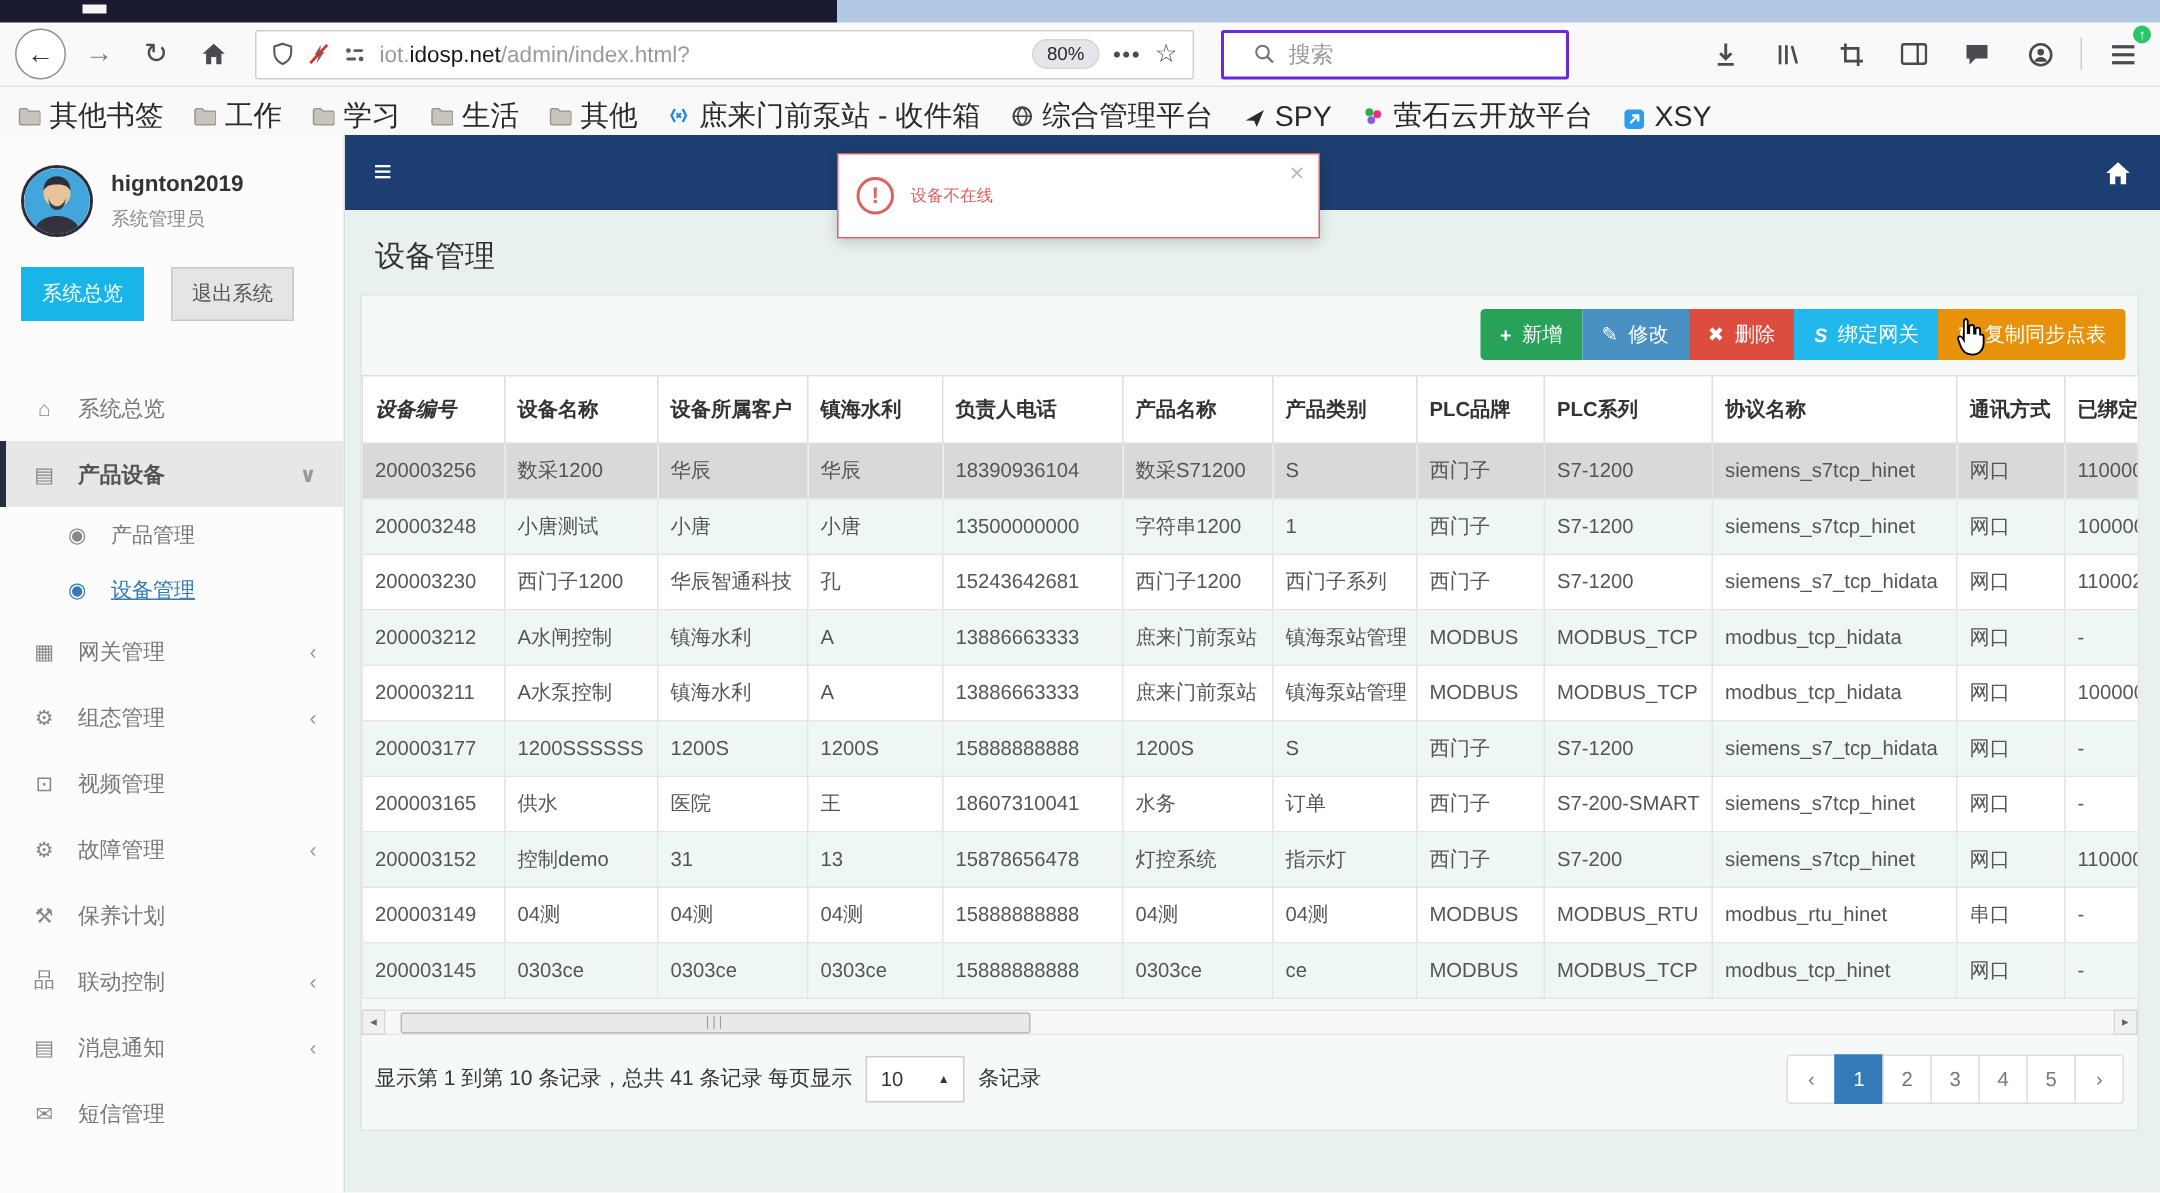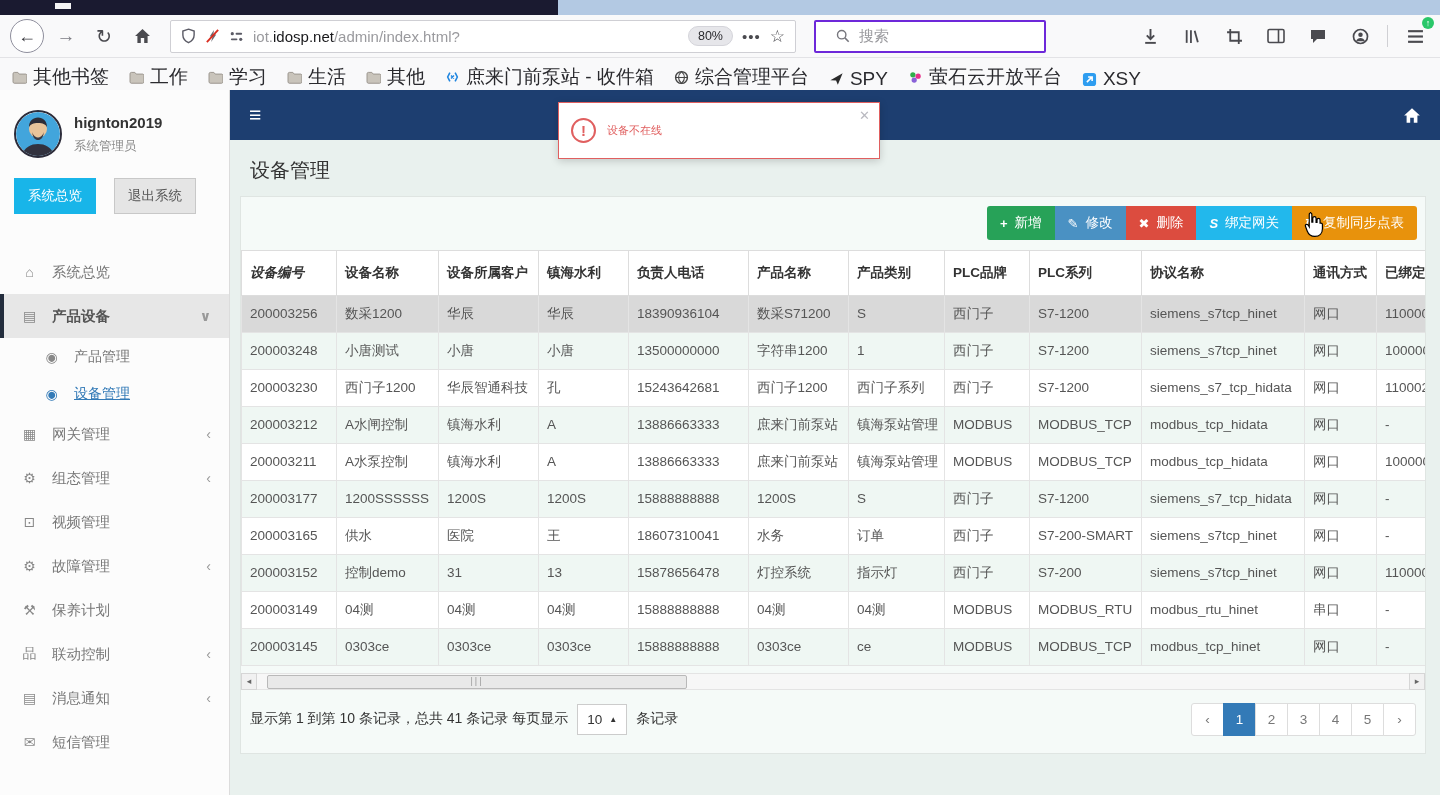--- a/index.html
+++ b/index.html
@@ -94,21 +94,21 @@
   .hscroll { display:flex; align-items:center; height:17px; margin-top:7px; }
   .sb-arrow { width:16px; height:17px; background:#f1f1f1; border:1px solid #d6d6d6; color:#666;
     font-size:9px; display:flex; align-items:center; justify-content:center; flex:none; cursor:pointer; }
   .sb-track { flex:1; height:17px; background:#f7f7f7; border-top:1px solid #e4e4e4; border-bottom:1px solid #e4e4e4; position:relative; }
   .sb-thumb { position:absolute; left:10px; top:1px; width:420px; height:14px; background:#e9e9e9;
     border:1px solid #b9b9b9; border-radius:2px; display:flex; align-items:center; justify-content:center; cursor:grab; }
   .sb-grip { color:#9a9a9a; font-size:9px; letter-spacing:2px; line-height:1; }
 
   .panel-footer { display:flex; align-items:center; padding:13px 9px 17px 9px; font-size:14px; color:#333; }
   .size-btn { border:1px solid #ccc; background:#fff; height:31px; padding:0 9px; margin:0 9px;
-    display:inline-flex; align-items:center; gap:7px; font-size:13.5px; color:#333; cursor:pointer; font-family:inherit; }
+    display:inline-flex; align-items:center; gap:23px; font-size:13.5px; color:#333; cursor:pointer; font-family:inherit; }
   .size-btn .caret { font-size:8px; color:#333; }
   .pagination { margin-left:auto; display:flex; }
   .page-btn { min-width:33px; height:33px; padding:0 4px; border:1px solid #ddd; background:#fff; color:#777;
     font-size:13.5px; display:flex; align-items:center; justify-content:center; margin-left:-1px; cursor:pointer; }
   .page-btn.first { border-radius:3px 0 0 3px; margin-left:0; }
   .page-btn.last { border-radius:0 3px 3px 0; }
   .page-btn.active { background:#337ab7; border-color:#337ab7; color:#fff; }
 
   
   .alert-box { position:absolute; left:558px; top:102px; width:322px; background:#fff;

